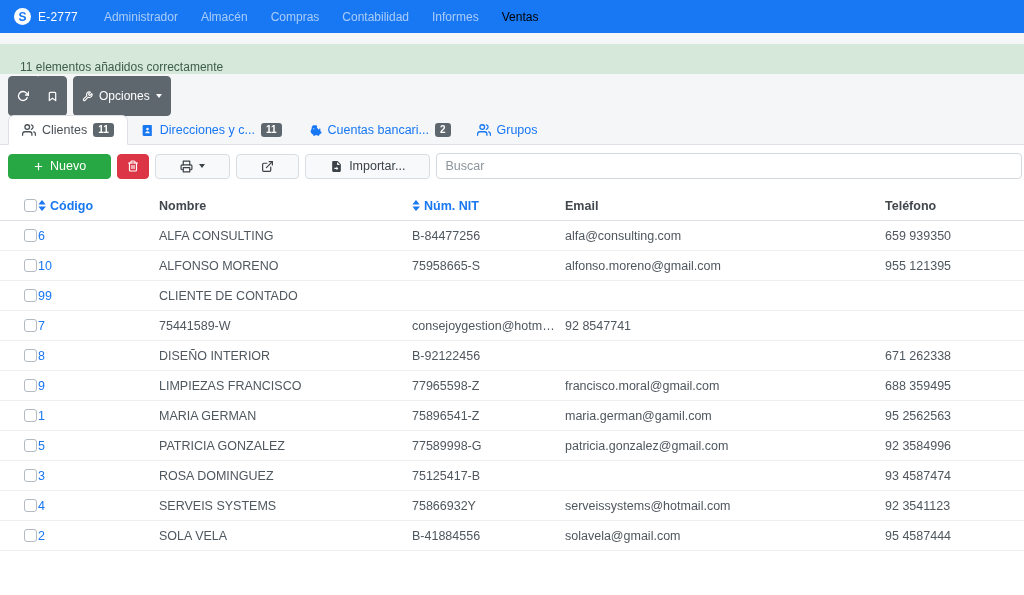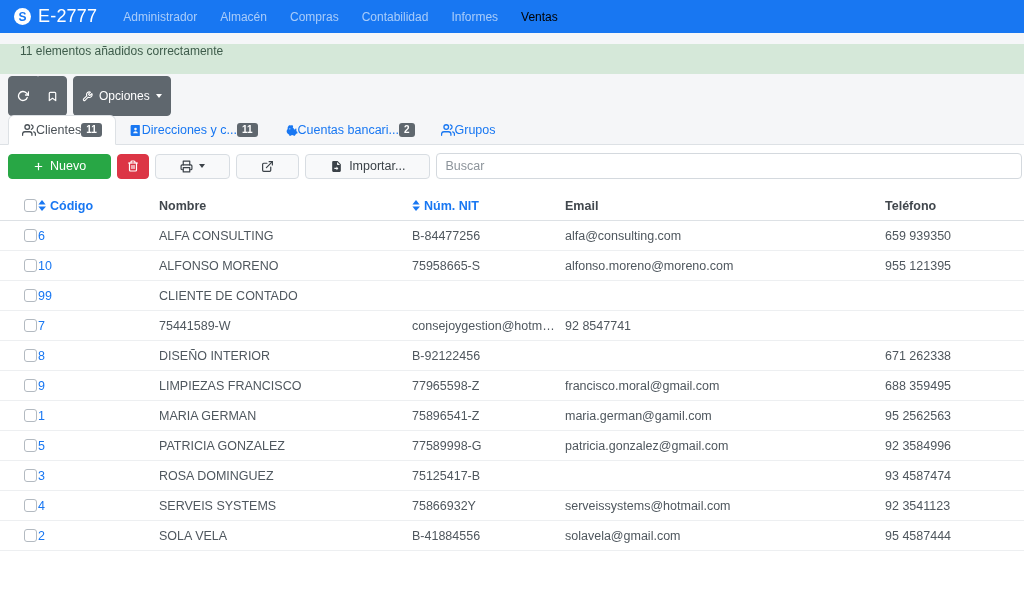--- a/index.html
+++ b/index.html
@@ -6,42 +6,42 @@
   html,body { width:1024px; height:595px; overflow:hidden; }
   body { font-family:"Liberation Sans", sans-serif; background:#fff; color:#4f575e; }
 
   .app { width:1024px; height:595px; display:flex; flex-direction:column; }
 
   
   .navbar { height:33px; background:var(--navbar_blue); display:flex; align-items:center; padding:0 14px; flex:0 0 auto; }
   .brand-wrap { display:flex; align-items:center; gap:7px; cursor:pointer; }
   .logo { width:17px; height:17px; border-radius:50%; background:#fff; color:var(--navbar_blue);
           display:flex; align-items:center; justify-content:center; font-size:12px; font-weight:bold; }
-  .brand { color:#fff; font-size:18px; letter-spacing:.2px; }
+  .brand { color:#fff; font-size:12px; letter-spacing:.2px; }
   .nav-items { display:flex; align-items:center; gap:23px; margin-left:26px; }
   .nav-item { color:rgba(255,255,255,.62); font-size:12px; cursor:pointer; }
   .nav-item.active { color:#000000; font-weight:normal; }
 
   
   .gray-zone { background:var(--page_gray); flex:0 0 auto; }
   .alert { margin-top:11px; height:30px; background:var(--alert_bg); color:var(--alert_text);
-           display:flex; align-items:flex-start; padding:0 20px; font-size:12px; }
+           display:flex; align-items:flex-end; padding:0 20px; font-size:12px; }
   .toolbar-row { display:flex; align-items:center; gap:6px; padding:11px 8px 0 8px; height:33px; }
   .btn-dark { background:var(--dark_btn); border:1px solid var(--dark_btn); color:#fff; height:40px;
               display:flex; align-items:center; gap:6px; padding:0 8px; border-radius:4px; font-size:12px; cursor:pointer;
               font-family:"Liberation Sans", sans-serif; }
   .btn-group { display:flex; }
   .btn-group .btn-dark:first-child { border-radius:4px 0 0 4px; }
   .btn-group .btn-dark:last-child { border-radius:0 4px 4px 0; }
   .caret { width:0; height:0; border-left:3.5px solid transparent; border-right:3.5px solid transparent;
            border-top:4px solid currentColor; display:inline-block; }
 
   
   .tabbar { display:flex; align-items:flex-end; padding:8px 8px 0 8px; border-bottom:1px solid var(--border); }
-  .tab { display:flex; align-items:center; padding:7px 13px; font-size:12.5px;
+  .tab { display:flex; align-items:center; gap:6px; padding:7px 13px; font-size:12.5px;
          color:var(--link_blue); cursor:pointer; white-space:nowrap; }
   .tab.active { background:#fff; border:1px solid var(--border); border-bottom:1px solid #fff;
                 margin-bottom:-1px; border-radius:6px 6px 0 0; color:#4a5157; }
   .badge { background:var(--dark_btn); color:#fff; font-size:10px; font-weight:bold;
            padding:2px 5px; border-radius:3px; line-height:1; }
 
   
   .content { background:#fff; flex:1; }
   .action-row { display:flex; align-items:center; gap:6px; padding:8px 2px 0 8px; }
   .btn { height:25px; display:flex; align-items:center; gap:6px; padding:0 24px; border-radius:4px;
@@ -259,21 +259,21 @@
             <div class="cell">659 939350</div>
           </div>
 
           <div class="trow">
             <div class="cell c-check">
               <input type="checkbox" style="">
             </div>
             <div class="cell"><a class="code-link">10</a></div>
             <div class="cell">ALFONSO MORENO</div>
             <div class="cell">75958665-S</div>
-            <div class="cell">alfonso.moreno@moreno.com</div>
+            <div class="cell">alfonso.moreno@gmail.com</div>
             <div class="cell">955 121395</div>
           </div>
 
           <div class="trow">
             <div class="cell c-check">
               <input type="checkbox" style="">
             </div>
             <div class="cell"><a class="code-link">99</a></div>
             <div class="cell">CLIENTE DE CONTADO</div>
             <div class="cell"></div>

